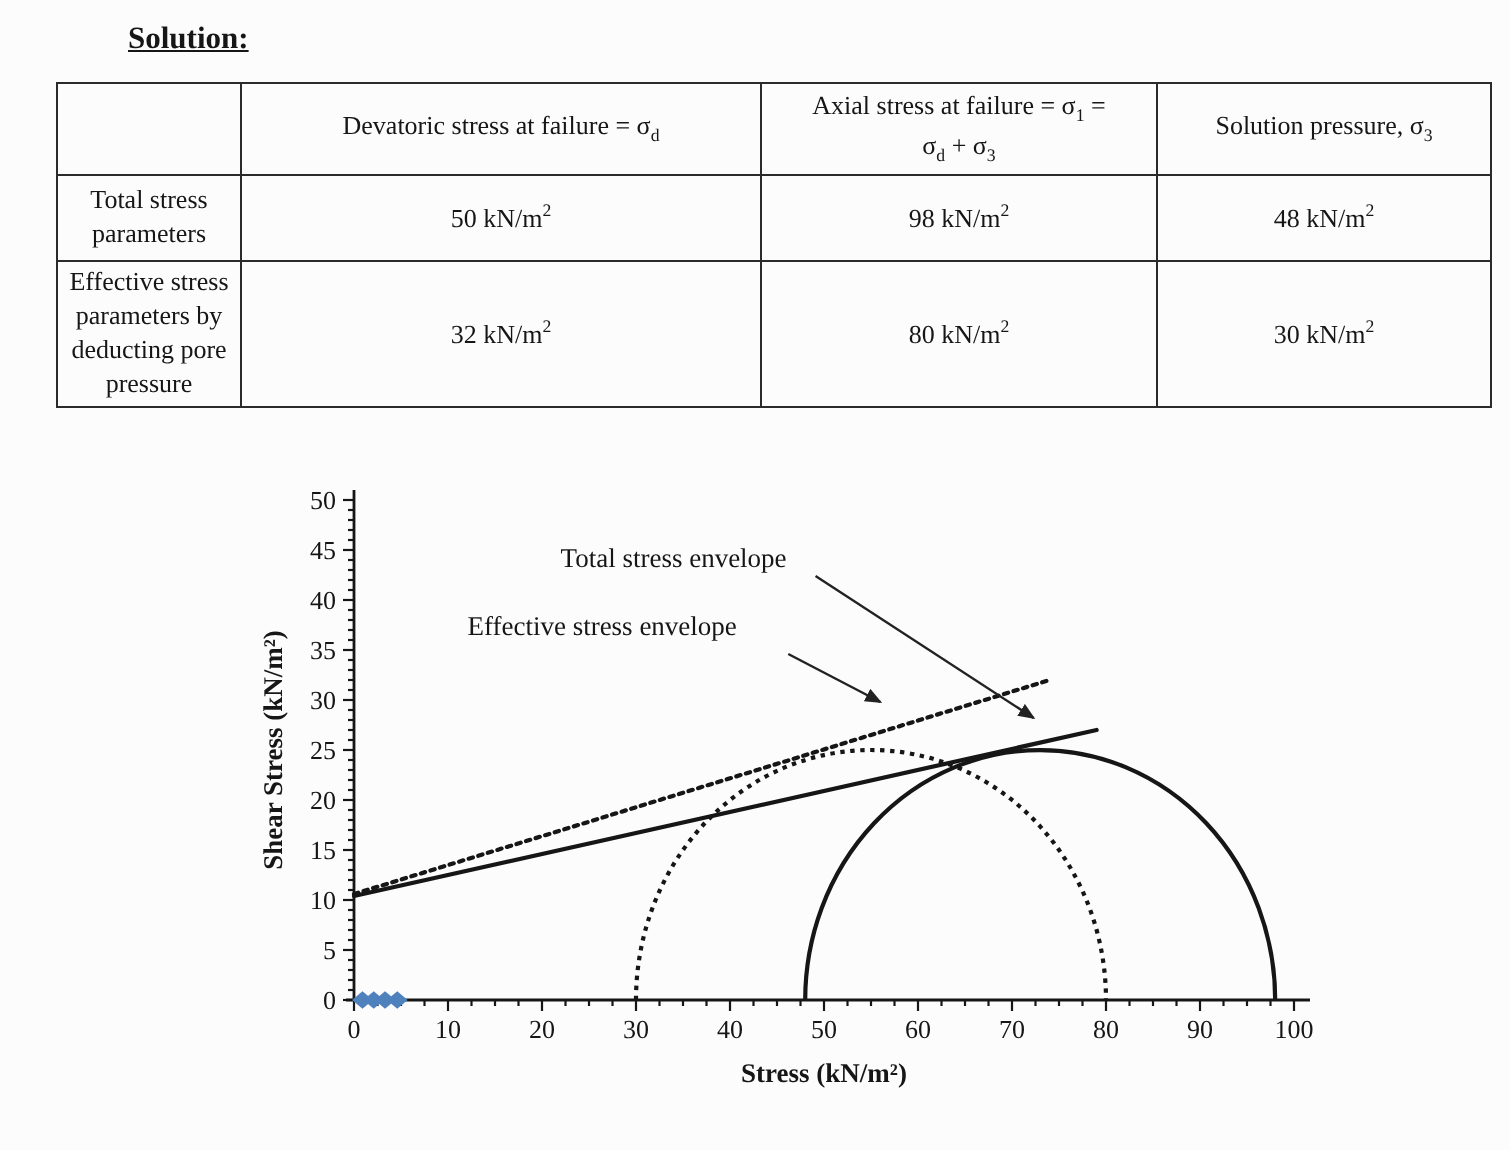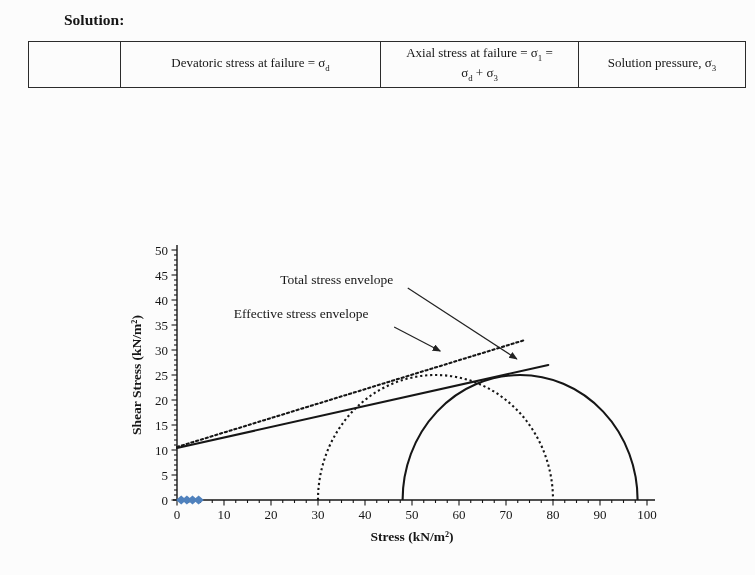--- a/index.html
+++ b/index.html
@@ -9,21 +9,21 @@
   }
   .page{
     position:relative;
     width:755px;height:575px;
     background:#fcfcfc;
     color:#161616;
     overflow:hidden;
   }
   .heading{
     position:absolute;left:64px;top:11px;
-    font-size:15.5px;font-weight:bold;
+    font-size:15.5px;font-weight:bold;text-decoration:underline;
     margin:0;
   }
   table.stress{
     position:absolute;left:28px;top:41px;
     width:717px;
     border-collapse:collapse;
     table-layout:fixed;
     font-size:13px;
     line-height:1.3;
     padding-left:12px;
@@ -62,20 +62,32 @@
     </colgroup>
     <tbody>
         <tr class="hdr">
       <th></th>
       <th><span>Devatoric stress at failure = σ</span><sub>d</sub></th>
       <th>
         <div><span>Axial stress at failure = σ</span><sub>1</sub><span> =</span></div>
         <div><span>σ</span><sub>d</sub><span> + σ</span><sub>3</sub></div>
       </th>
       <th><span>Solution pressure, σ</span><sub>3</sub></th>
+    </tr>
+    <tr class="r1">
+      <td>Total stress parameters</td>
+      <td><span>50 kN/m</span><sup>2</sup></td>
+      <td><span>98 kN/m</span><sup>2</sup></td>
+      <td><span>48 kN/m</span><sup>2</sup></td>
+    </tr>
+    <tr class="r2">
+      <td>Effective stress parameters by deducting pore pressure</td>
+      <td><span>32 kN/m</span><sup>2</sup></td>
+      <td><span>80 kN/m</span><sup>2</sup></td>
+      <td><span>30 kN/m</span><sup>2</sup></td>
     </tr>
   </tbody>
     </table>
 
   <div class="chart">
     <svg id="chart-svg" width="580" height="330" viewBox="0 0 580 330">
         <defs>
           <marker id="arrow" markerWidth="9" markerHeight="8" refX="7.5" refY="3.5" orient="auto" markerUnits="userSpaceOnUse">
             <path d="M0,0 L8.5,3.5 L0,7 Z" fill="#222"></path>
           </marker>

